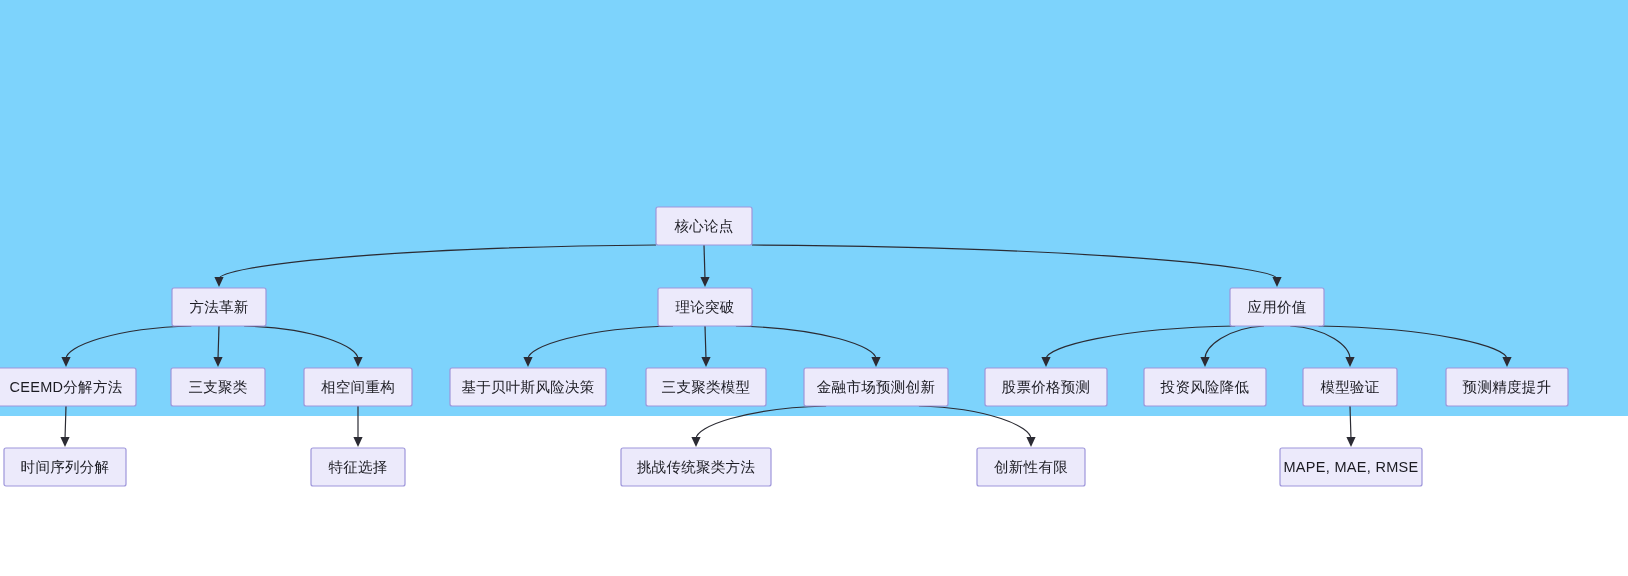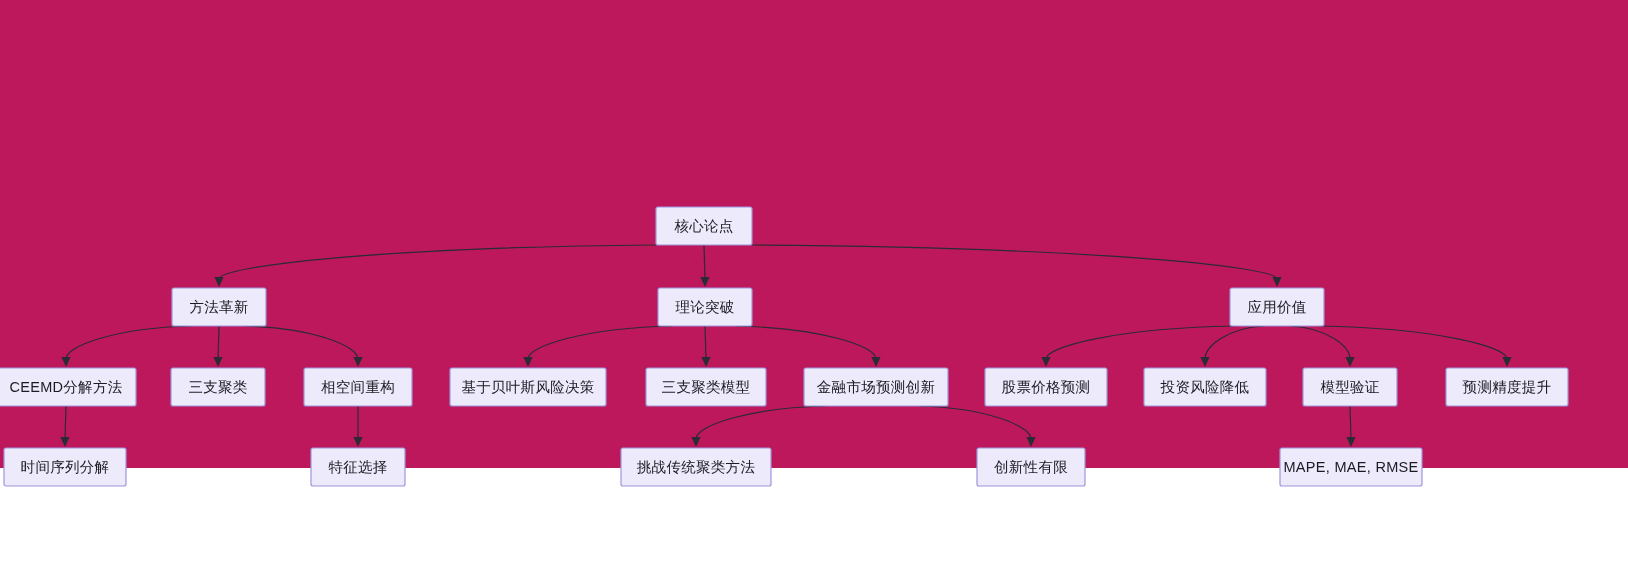--- a/index.html
+++ b/index.html
@@ -9,22 +9,22 @@
   }
   body {
     width: 1628px;
     height: 576px;
     font-family: "Liberation Sans", "DejaVu Sans", sans-serif;
     overflow: hidden;
   }
   #diagram-root {
     position: relative;
     width: 1628px;
-    height: 468px;
-    background: #be185d;
+    height: 416px;
+    background: #7dd3fc;
   }
   svg.flow-svg {
     display: block;
     width: 1628px;
     height: 576px;
   }
   .node-rect {
     fill: #ECEAFB;
     stroke: #9E96DB;
     stroke-width: 1.2;

